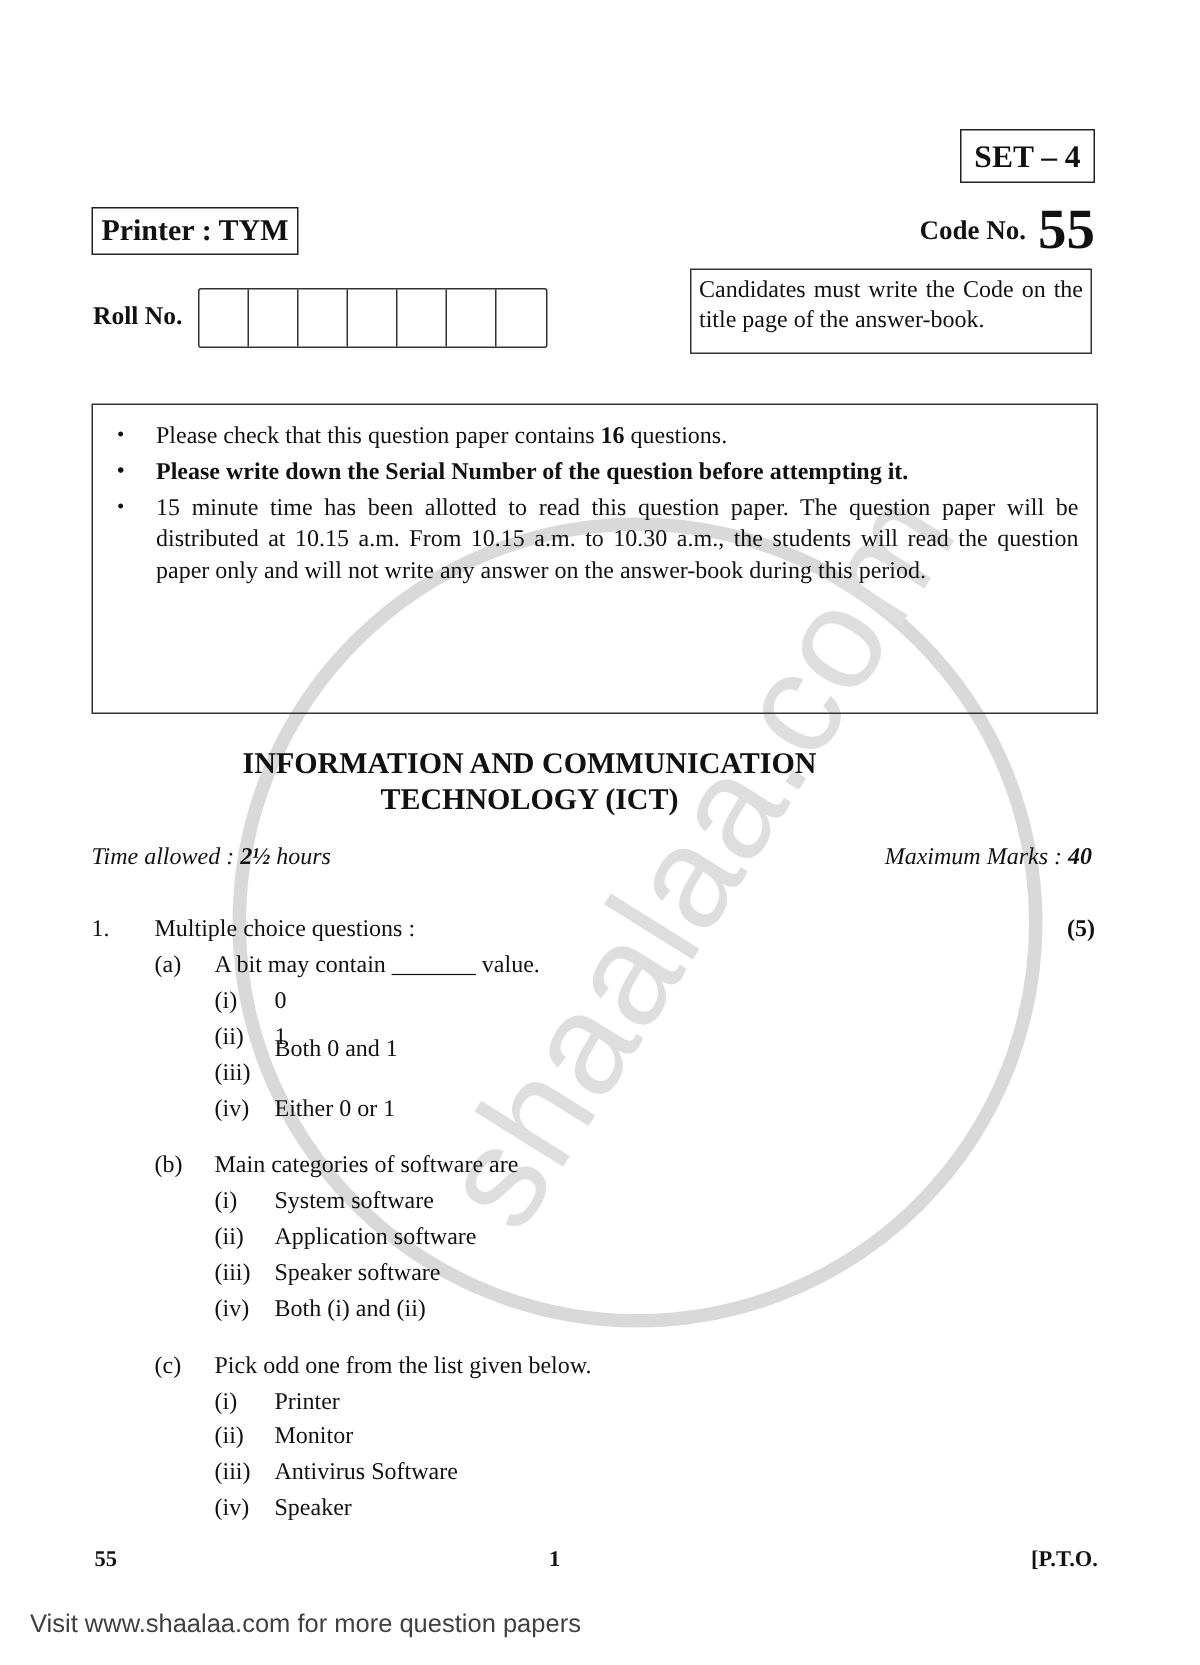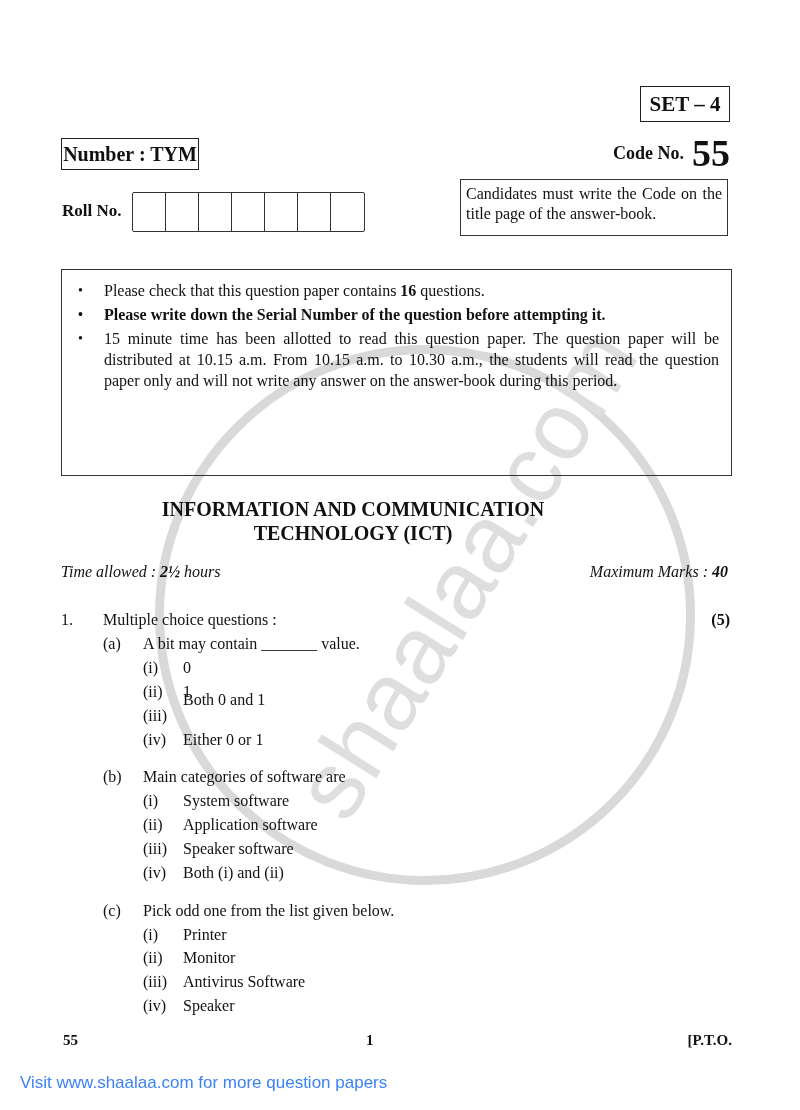--- a/index.html
+++ b/index.html
@@ -62,37 +62,37 @@
     .q-text { left: 103px; font-size: 16px; }
     .q-marks { right: 70px; font-size: 16px; font-weight: bold; }
     .sub-label { left: 103px; font-size: 16px; }
     .sub-text { left: 143px; font-size: 16px; }
     .opt-label { left: 143px; font-size: 16px; }
     .opt-text { left: 183px; font-size: 16px; }
 
     .footer-code { left: 63px; top: 1032px; font-size: 15px; font-weight: bold; }
     .footer-page { left: 366px; top: 1032px; font-size: 15px; font-weight: bold; }
     .footer-pto { right: 68px; top: 1032px; font-size: 15px; font-weight: bold; font-family: Liberation Serif, serif; }
-    .visit { left: 20px; top: 1073px; font-family: "Liberation Sans", "DejaVu Sans", sans-serif; font-size: 17px; color: #3b82f6; }
+    .visit { left: 20px; top: 1073px; font-family: "Liberation Sans", "DejaVu Sans", sans-serif; font-size: 17px; color: #404040; }
   </style>
 </head>
 <body>
 
 <div class="watermark-circle"></div>
 <div class="watermark-text">shaalaa.com</div>
 
 <div class="layer set-box">
     <span>SET – 4</span>
   </div>
 <div class="layer code-no">
   <span class="lbl">Code No.</span>
   <span class="val">55</span>
 </div>
 <div class="layer series-box">
-    <span>Number : TYM</span>
+    <span>Printer : TYM</span>
   </div>
 <div class="layer roll-label">Roll No.</div>
 <div class="layer roll-boxes">
   <div class="cell"></div>
   <div class="cell"></div>
   <div class="cell"></div>
   <div class="cell"></div>
   <div class="cell"></div>
   <div class="cell"></div>
   <div class="cell"></div>

